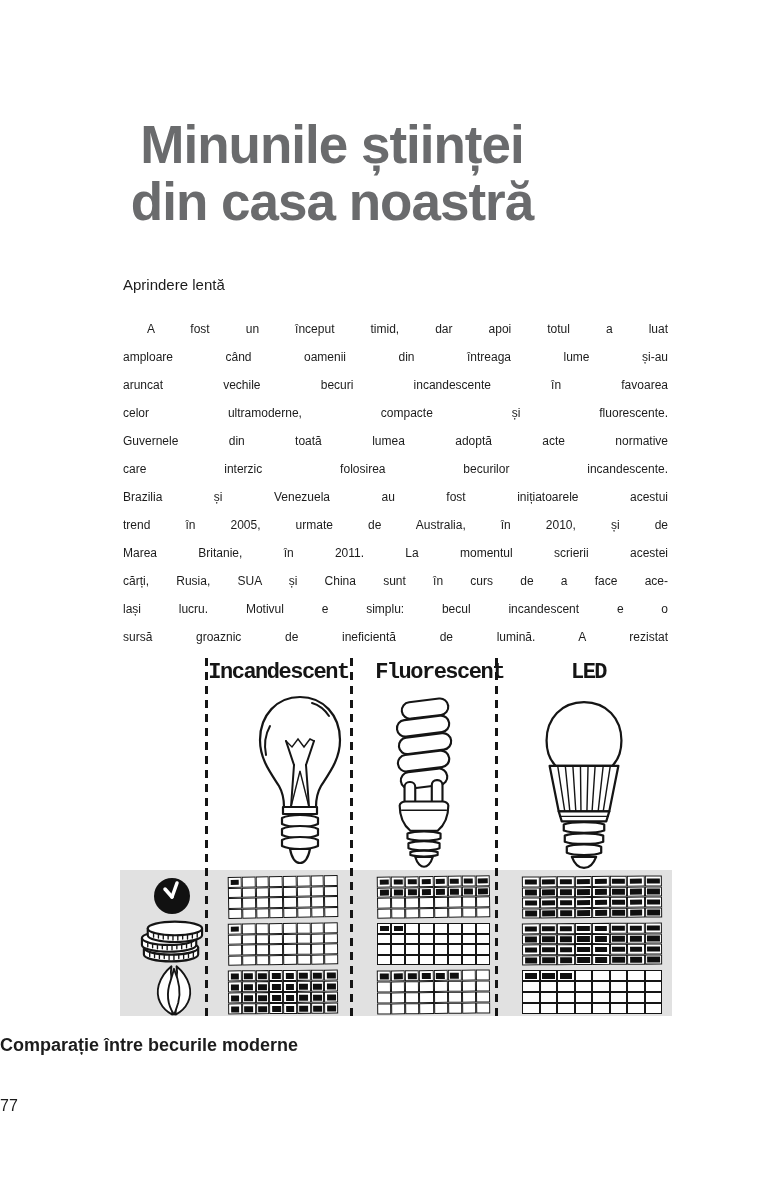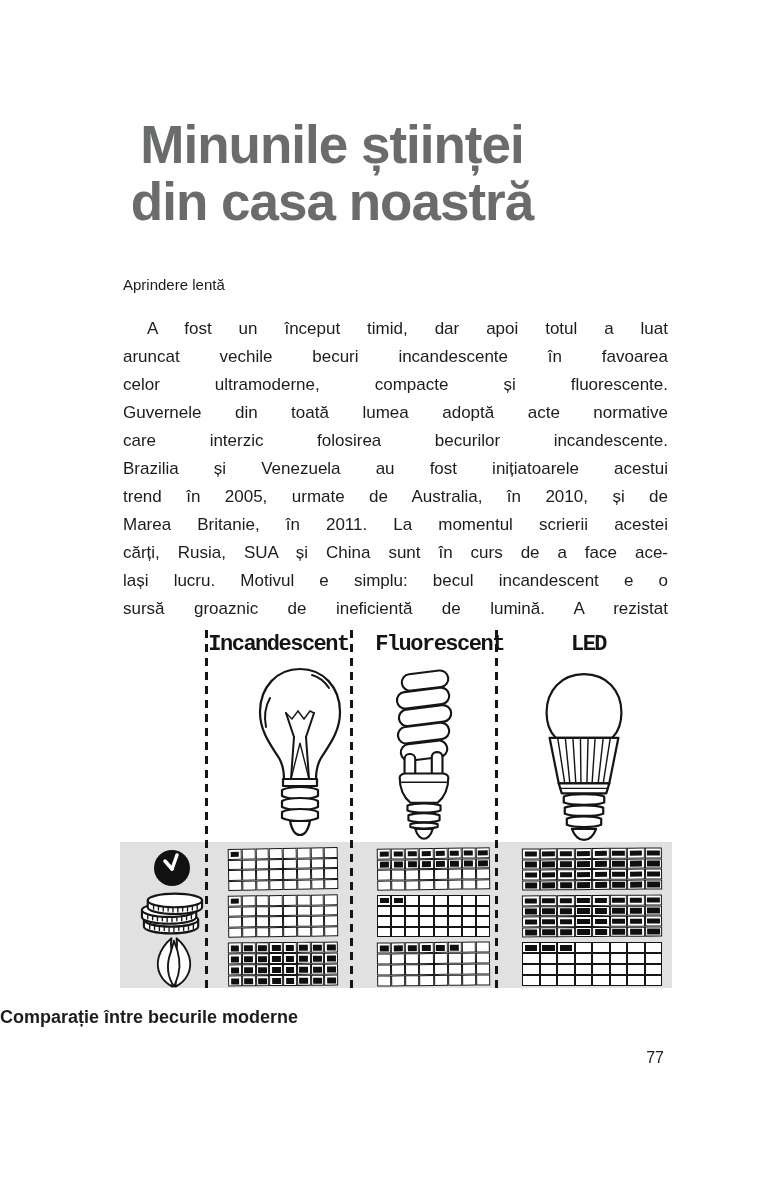--- a/index.html
+++ b/index.html
@@ -8,21 +8,21 @@
     font-family:"Liberation Sans",sans-serif;color:#1c1c1c;
   }
   .page{position:relative;width:664px;height:1181px;}
 
   .title{
     padding-top:116px;margin:0;text-align:center;
     color:#6a6b6d;font-weight:bold;font-size:53px;line-height:57px;letter-spacing:-1px;
   }
   .subtitle{margin:46px 0 0 123px;font-size:15px;}
 
-  .body-text{margin:22px 0 0 123px;width:545px;font-size:17px;line-height:28px;}
+  .body-text{margin:22px 0 0 123px;width:545px;font-size:12px;line-height:28px;}
   .bline{text-align:justify;text-align-last:justify;}
   .bline.indent{padding-left:24px;}
 
   .figure{position:relative;height:365px;margin-top:7px;}
   .band{position:absolute;left:120px;top:212px;width:552px;height:146px;background:#e1e1e1;}
   .vdash{position:absolute;top:0;width:3px;height:358px;
     background:repeating-linear-gradient(180deg,#151515 0 8px,transparent 8px 14px);}
   #vd1{left:205px;} #vd2{left:350px;} #vd3{left:495px;}
 
   .col-label{position:absolute;top:2px;text-align:center;color:#151515;
@@ -44,40 +44,41 @@
   .g-c0{left:228px;width:110px;} .g-c1{left:377px;width:113px;} .g-c2{left:522px;width:140px;}
   .g-r0{top:218px;height:42px;} .g-r1{top:265px;height:42px;} .g-r2{top:312px;height:44px;}
   .g-c0.g-r0{transform:rotate(-1deg);} .g-c1.g-r0{transform:rotate(-0.8deg);}
   .g-c2.g-r0{transform:rotate(-0.5deg);} .g-c0.g-r1{transform:rotate(-0.7deg);}
   .g-c2.g-r1{transform:rotate(-0.4deg);} .g-c0.g-r2{transform:rotate(-0.5deg);}
   .g-c1.g-r2{transform:rotate(-0.6deg);}
   .cell{position:relative;border:1.5px solid #151515;background:#fff;}
   .cell.f::after{content:"";position:absolute;inset:1.5px;background:#0f0f0f;}
 
   .caption{margin-top:12px;font-weight:bold;font-size:18px;}
-  .pagenum{margin-top:21px;text-align:right;font-size:16px;}
+  .pagenum{margin-top:41px;text-align:left;font-size:16px;}
 
   .ink{stroke:#151515;stroke-width:2.2;fill:#ffffff;stroke-linecap:round;stroke-linejoin:round;}
   .ink-line{stroke:#151515;stroke-width:2;fill:none;stroke-linecap:round;stroke-linejoin:round;}
   .ink-thin{stroke:#151515;stroke-width:1.4;fill:none;stroke-linecap:round;}
 </style>
 </head>
 <body>
 
 <div class="page">
 
   <h1 class="title">
     <span>Minunile științei</span><br>
     <span>din casa noastră</span>
   </h1>
 
   <div class="subtitle">Aprindere lentă</div>
 
   <div class="body-text">
       <div class="bline indent">A fost un început timid, dar apoi totul a luat</div>
+      <div class="bline">amploare când oamenii din întreaga lume și-au</div>
       <div class="bline">aruncat vechile becuri incandescente în favoarea</div>
       <div class="bline">celor ultramoderne, compacte și fluorescente.</div>
       <div class="bline">Guvernele din toată lumea adoptă acte normative</div>
       <div class="bline">care interzic folosirea becurilor incandescente.</div>
       <div class="bline">Brazilia și Venezuela au fost inițiatoarele acestui</div>
       <div class="bline">trend în 2005, urmate de Australia, în 2010, și de</div>
       <div class="bline">Marea Britanie, în 2011. La momentul scrierii acestei</div>
       <div class="bline">cărți, Rusia, SUA și China sunt în curs de a face ace-</div>
       <div class="bline">lași lucru. Motivul e simplu: becul incandescent e o</div>
       <div class="bline">sursă groaznic de ineficientă de lumină. A rezistat</div>

